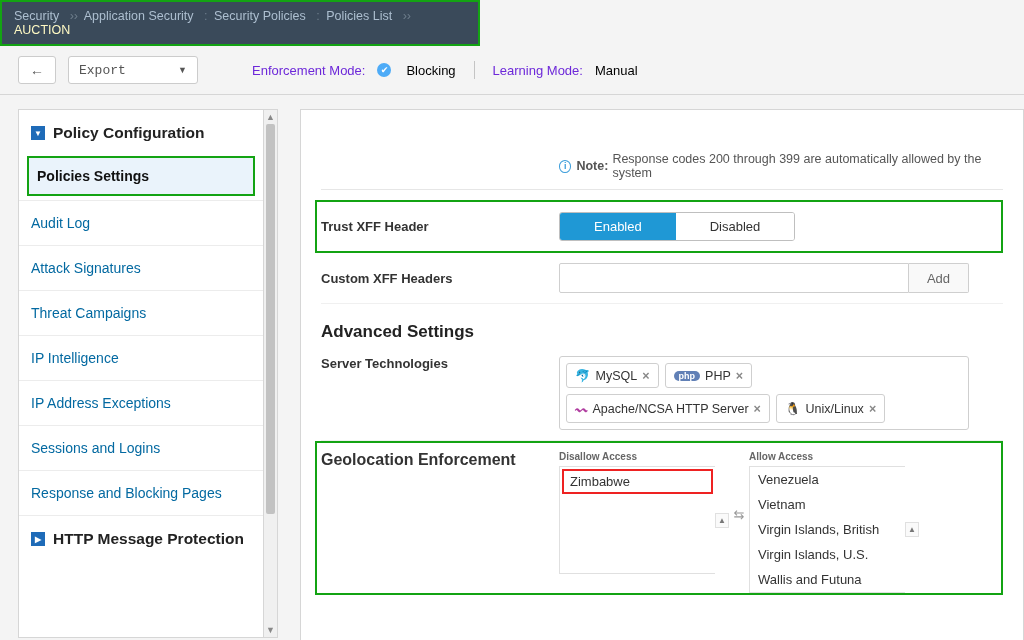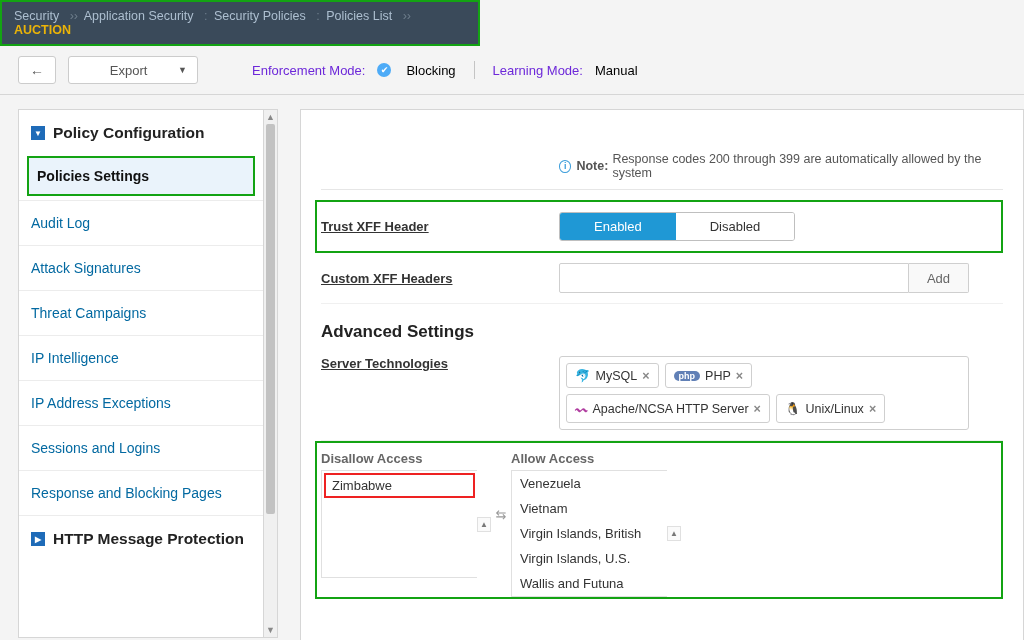--- a/index.html
+++ b/index.html
@@ -1,19 +1,19 @@
 <!DOCTYPE html>
 <html><head>
 <meta charset="utf-8">
 <style>
   * { box-sizing: border-box; margin: 0; padding: 0; font-family: "Helvetica Neue", Arial, sans-serif; }
   body { background: #f4f4f4; width: 1024px; height: 640px; overflow: hidden; color: #333; }
   .breadcrumb { background: #3a4a5a; color: #adbfd0; padding: 7px 12px; font-size: 12.5px; border: 2.5px solid #13a313; }
   .breadcrumb span { margin-right: 4px; }
-  .bc-active { color: #eab308; font-weight: 700; }
+  .bc-active { color: #fef9c3; font-weight: 400; }
   .breadcrumb .sep { color: #6d7d8b; margin: 0 3px; }
   .toolbar { background: #f4f4f4; border-bottom: 1px solid #d6d6d6; display: flex; align-items: center; padding: 10px 18px; gap: 12px; font-size: 13px; color: #555; }
   .btn-back { width: 38px; height: 28px; background: #fff; border: 1px solid #ccc; border-radius: 3px; display: flex; align-items: center; justify-content: center; cursor: pointer; color:#555; font-size:14px; }
   .btn-export { width: 130px; height: 28px; background: #fff; border: 1px solid #ccc; border-radius: 3px; display: flex; align-items: center; justify-content: space-between; padding: 0 10px; cursor: pointer; color:#555; }
   .tb-label { color:#6d28d9; }
   .tb-val { color:#000000; }
   .shield-icon { width:14px; height:14px; border-radius:50%; background:#4dabf7; display:inline-flex; align-items:center; justify-content:center; color:#fff; font-size:9px; margin-right:3px; }
   .tb-divider { width:1px; height:18px; background:#c4c4c4; margin:0 6px; }
 
   .workspace { display:flex; height: calc(640px - 34px - 49px); }
@@ -28,21 +28,21 @@
   .chev-box.play { background:#1e6bb8; }
   .side-item { padding: 14px 12px; font-size:14px; color:#0369a1; border-top:1px solid #ececec; cursor:pointer; }
   .side-item.active { font-weight:700; color:#111; background:#eaf3fb; border:2.5px solid #13a313; margin:4px 8px; padding:10px 8px; }
 
   .main { flex:1; padding: 14px 0 0 22px; overflow:hidden; }
   .panel { background:#fff; border:1px solid #d6d6d6; height:100%; padding: 18px 20px 0 20px; overflow:hidden; }
   .note-row { display:flex; align-items:center; justify-content:flex-end; color:#555; font-size:12.5px; margin-bottom:10px; border-bottom:1px solid #e6e6e6; padding-bottom:9px; padding-left:238px; margin-top:24px; }
   .info-icon { width:13px; height:13px; border:1.5px solid #3d9edb; border-radius:50%; color:#3d9edb; font-size:9px; display:inline-flex; align-items:center; justify-content:center; margin-right:5px; font-weight:700; }
 
   .form-row { display:flex; align-items:center; padding: 10px 0; border-bottom:1px solid #f0f0f0; font-size:13px; }
-  .form-label { width:238px; color:#333; font-weight:600;text-decoration:underline; }
+  .form-label { width:238px; color:#333; font-weight:600; }
   .row-boxed { border: 2.5px solid #13a313; margin-left:-6px; padding-left:4px; }
   .seg-toggle { display:flex; border:1px solid #bfbfbf; border-radius:3px; overflow:hidden; }
   .seg-btn { padding:6px 34px; font-size:13px; cursor:pointer; }
   .seg-on { background:#1f98d5; color:#fff; }
   .seg-off { background:#fff; color:#333; }
 
   .text-input { border:1px solid #cfcfcf; height:30px; width:350px; padding:0 8px; font-size:13px; border-radius:2px 0 0 2px; }
   .add-btn { height:30px; border:1px solid #cfcfcf; border-left:none; background:#f9f9f9; color:#666; width:60px; cursor:pointer; border-radius:0 2px 2px 0; font-size:13px; }
 
   .section-h { font-weight:700; font-size:17px; color:#222; margin:18px 0 4px; }
@@ -50,21 +50,21 @@
   .tag-box { border:1px solid #cfcfcf; border-radius:3px; padding:6px; display:flex; flex-wrap:wrap; gap:6px; width:410px; }
   .tag { border:1px solid #cfcfcf; border-radius:3px; padding:4px 8px; font-size:12.5px; color:#333; display:flex; align-items:center; gap:5px; background:#fff; cursor:pointer; }
   .tag .x { color:#888; font-weight:600; }
   .ico-sql { color:#2b7de9; }
   .ico-php { background:#6180b6; color:#fff; border-radius:8px; padding:0 5px; font-size:9px; font-weight:700; }
   .ico-feather { color:#b03da0; }
   .ico-tux { color:#000; }
 
   .geo-row { display:flex; align-items:flex-start; padding-top:8px; border:2.5px solid #13a313; margin-left:-6px; padding-left:4px; }
   .geo-half { flex:1; }
-  .geo-title { font-size:13px; font-weight:600; color:#666; margin-bottom:4px; }
+  .geo-title { font-size:10px; font-weight:600; color:#666; margin-bottom:4px; }
   .geo-list-wrap { display:flex;align-items:center; }
   .geo-list { flex:1; border:1px solid #e0e0e0; border-right:none; min-height:108px; font-size:13px; }
   .geo-scroll { width:14px; border:1px solid #e0e0e0; border-left:1px solid #e0e0e0; display:flex; flex-direction:column; background:#fafafa; }
   .geo-scroll .sa { height:13px; font-size:8px; display:flex; align-items:center; justify-content:center; color:#777; }
   .geo-scroll .trk { flex:1; }
   .geo-item { padding:5px 8px; }
   .geo-item.redbox { border:2px solid #e22; margin:2px; padding:3px 6px; }
   .swap-col { width:20px; padding-top:56px; color:#999; font-size:13px; text-align:center; }
 </style>
 </head>
@@ -80,21 +80,21 @@
   <span>Policies List</span>
   <span class="sep">››</span>
   <span class="bc-active">AUCTION</span>
 </div>
 
 <div class="toolbar">
   <div class="btn-back">
     <span>←</span>
   </div>
   <div class="btn-export">
-    <span style="flex:1; text-align:center;">Export</span>
+    <span style="flex:1; text-align:left;font-family:Liberation Mono, monospace;">Export</span>
     <span style="font-size:9px;">▼</span>
   </div>
   <div style="width:30px;"></div>
   <span class="tb-label">Enforcement Mode:</span>
   <span class="shield-icon">✔</span>
   <span class="tb-val">Blocking</span>
   <div class="tb-divider"></div>
   <span class="tb-label">Learning Mode:</span>
   <span class="tb-val">Manual</span>
 </div>
@@ -174,20 +174,21 @@
           <div class="tag">
             <span class="ico-tux">🐧</span>
             <span>Unix/Linux</span>
             <span class="x">×</span>
           </div>
         </div>
       </div>
 
 
       <div class="geo-row">
+        <div class="form-label" style="padding-top:0;">Geolocation Enforcement</div>
 
         <div class="geo-half" style="max-width:170px;">
           <div class="geo-title">Disallow Access</div>
           <div class="geo-list-wrap">
             <div class="geo-list">
               <div class="geo-item redbox">Zimbabwe</div>
             </div>
             <div class="geo-scroll">
               <div class="sa">▲</div>
               <div class="trk"></div>

